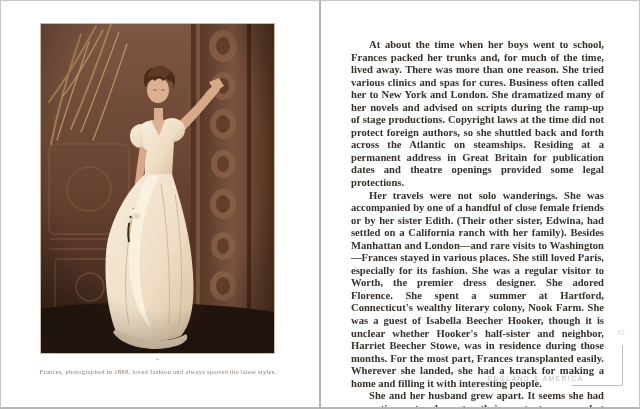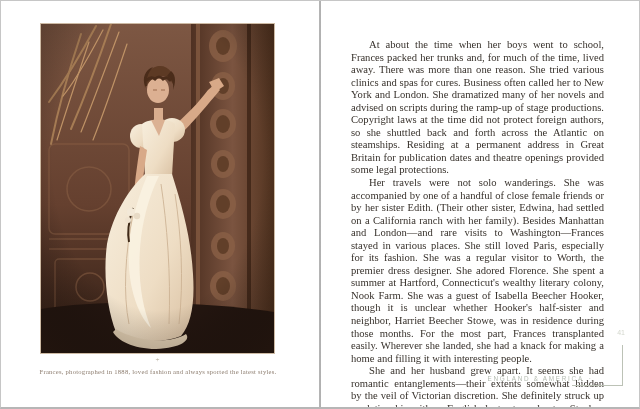--- a/index.html
+++ b/index.html
@@ -26,21 +26,21 @@
     position:absolute;left:22px;top:367px;width:270px;text-align:center;
     font-size:6.6px;letter-spacing:.25px;color:#8d7d6f;line-height:8px;
     font-family:"Liberation Serif", serif;
   }
   
   .text-block{
     position:absolute;left:350px;top:38px;width:253px;
     font-size:10.6px;line-height:12.55px;color:#37312b;
     text-align:justify;hyphens:auto;-webkit-hyphens:auto;
   }
-  .text-block p{margin:0;text-indent:18px;}
+  .text-block p{margin:0;text-indent:18px;font-weight:bold;}
   .running-footer{
     position:absolute;left:430px;top:374px;width:160px;text-align:right;
     font-family:"Liberation Sans", sans-serif;font-size:6.4px;
     letter-spacing:1.7px;color:#b4bbb0;text-transform:uppercase;
   }
   .running-footer .footer-ornament{letter-spacing:0;margin-left:5px;color:#bcc2b7;}
   .folio{
     position:absolute;left:606px;top:328px;width:18px;text-align:right;
     font-family:"Liberation Sans", sans-serif;font-size:7px;color:#d3d7cd;
   }

